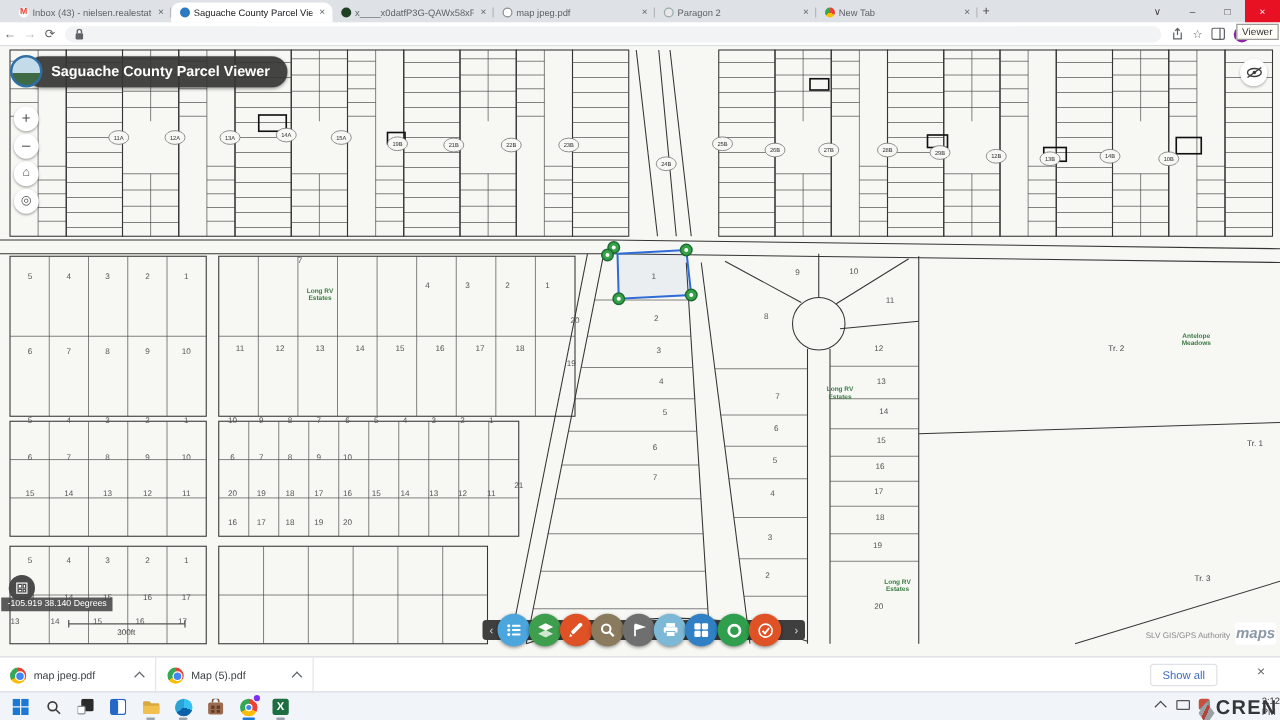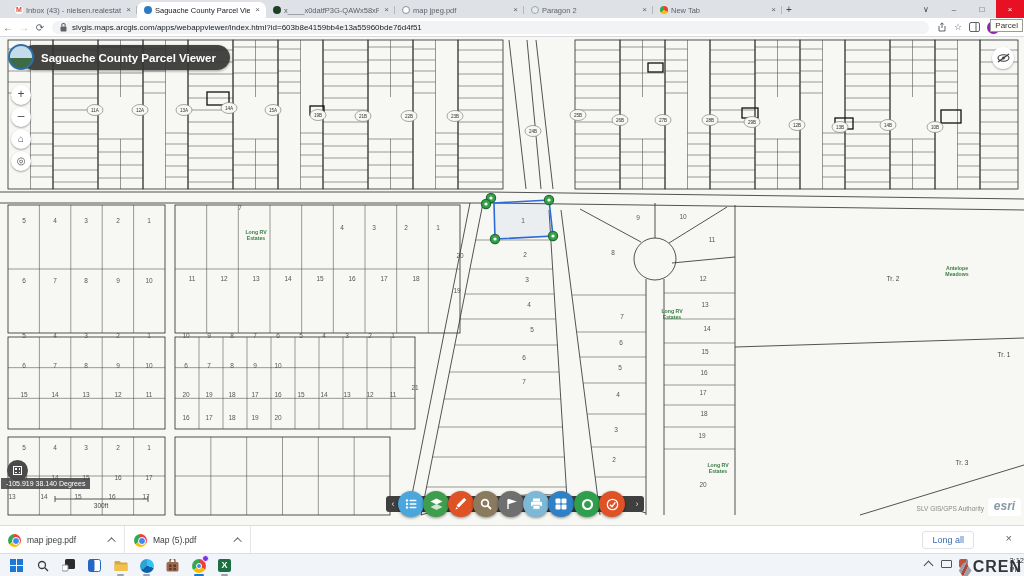--- a/index.html
+++ b/index.html
@@ -157,32 +157,31 @@
           <span class="ttl">New Tab</span>
           <span class="tx">×</span>
         </div>
       </div>
     <div class="newtab-btn">+</div>
     <div class="wctr" style="right:84px">∨</div>
     <div class="wctr" style="right:56px">–</div>
     <div class="wctr" style="right:28px">□</div>
     <div class="wctr close" style="right:0">×</div>
   </div>
-  <div class="tooltip">Parcel</div>
+  <div class="tooltip">Viewer</div>
 
   <div class="addrbar">
     <span class="navbtn">←</span>
     <span class="navbtn dim">→</span>
     <span class="navbtn">⟳</span>
     <div class="omnibox">
       <svg width="7" height="9" viewBox="0 0 7 9" style="margin-right:5px;flex:none">
         <rect x="0.5" y="3.5" width="6" height="5" rx="1" fill="#5f6368"></rect>
         <path d="M1.8 3.5 V2.2 a1.7 1.7 0 0 1 3.4 0 V3.5" fill="none" stroke="#5f6368" stroke-width="1.1"></path>
       </svg>
-      <span class="url">slvgis.maps.arcgis.com/apps/webappviewer/index.html?id=603b8e4159bb4e13a55960bde76d4f51</span>
     </div>
     <div class="abicons">
       <svg width="10" height="10" viewBox="0 0 10 10">
         <path d="M2 4 v5 h6 V4" fill="none" stroke="#5f6368" stroke-width="1"></path>
         <path d="M5 6 V1 M3.2 2.6 L5 0.8 L6.8 2.6" fill="none" stroke="#5f6368" stroke-width="1"></path>
       </svg>
       <span class="abico">☆</span>
       <svg width="11" height="10" viewBox="0 0 11 10">
         <rect x="0.5" y="0.5" width="10" height="9" rx="1.5" fill="none" stroke="#5f6368"></rect>
         <line x1="7" y1="0.5" x2="7" y2="9.5" stroke="#5f6368"></line>
@@ -838,37 +837,37 @@
           <span style="display:flex">
             <svg width="13" height="13" viewBox="0 0 13 13">
               <circle cx="6.5" cy="6.5" r="5.2" fill="none" stroke="#fff" stroke-width="1.3"></circle>
               <path d="M4 6.7 L6 8.7 L9.3 4.4" fill="none" stroke="#fff" stroke-width="1.5"></path>
             </svg>
           </span>
         </div>
       </div>
 
     <div class="attribution">SLV GIS/GPS Authority</div>
-    <div class="esri-box">esri</div>
+    <div class="esri-box">maps</div>
   </div>
 
   <div class="dlbar">
     <div id="dl-items">
         <div class="dlchip" style="left: 0px;">
           <span class="dl-ico"></span>
           <span class="nm">map jpeg.pdf</span>
           <span class="chev-up"></span>
         </div>
         <div class="dlchip" style="left: 126px;">
           <span class="dl-ico"></span>
           <span class="nm">Map (5).pdf</span>
           <span class="chev-up"></span>
         </div>
       </div>
-    <div class="showall">Long all</div>
+    <div class="showall">Show all</div>
     <div class="dlclose">×</div>
   </div>
 
   <div class="taskbar">
     <div id="tb-icons">
         <div class="tbico" style="left: 8px;">
           <svg width="13" height="13" viewBox="0 0 13 13">
             <g fill="#1b78d7">
               <rect width="6" height="6"></rect>
               <rect x="7" width="6" height="6"></rect>

